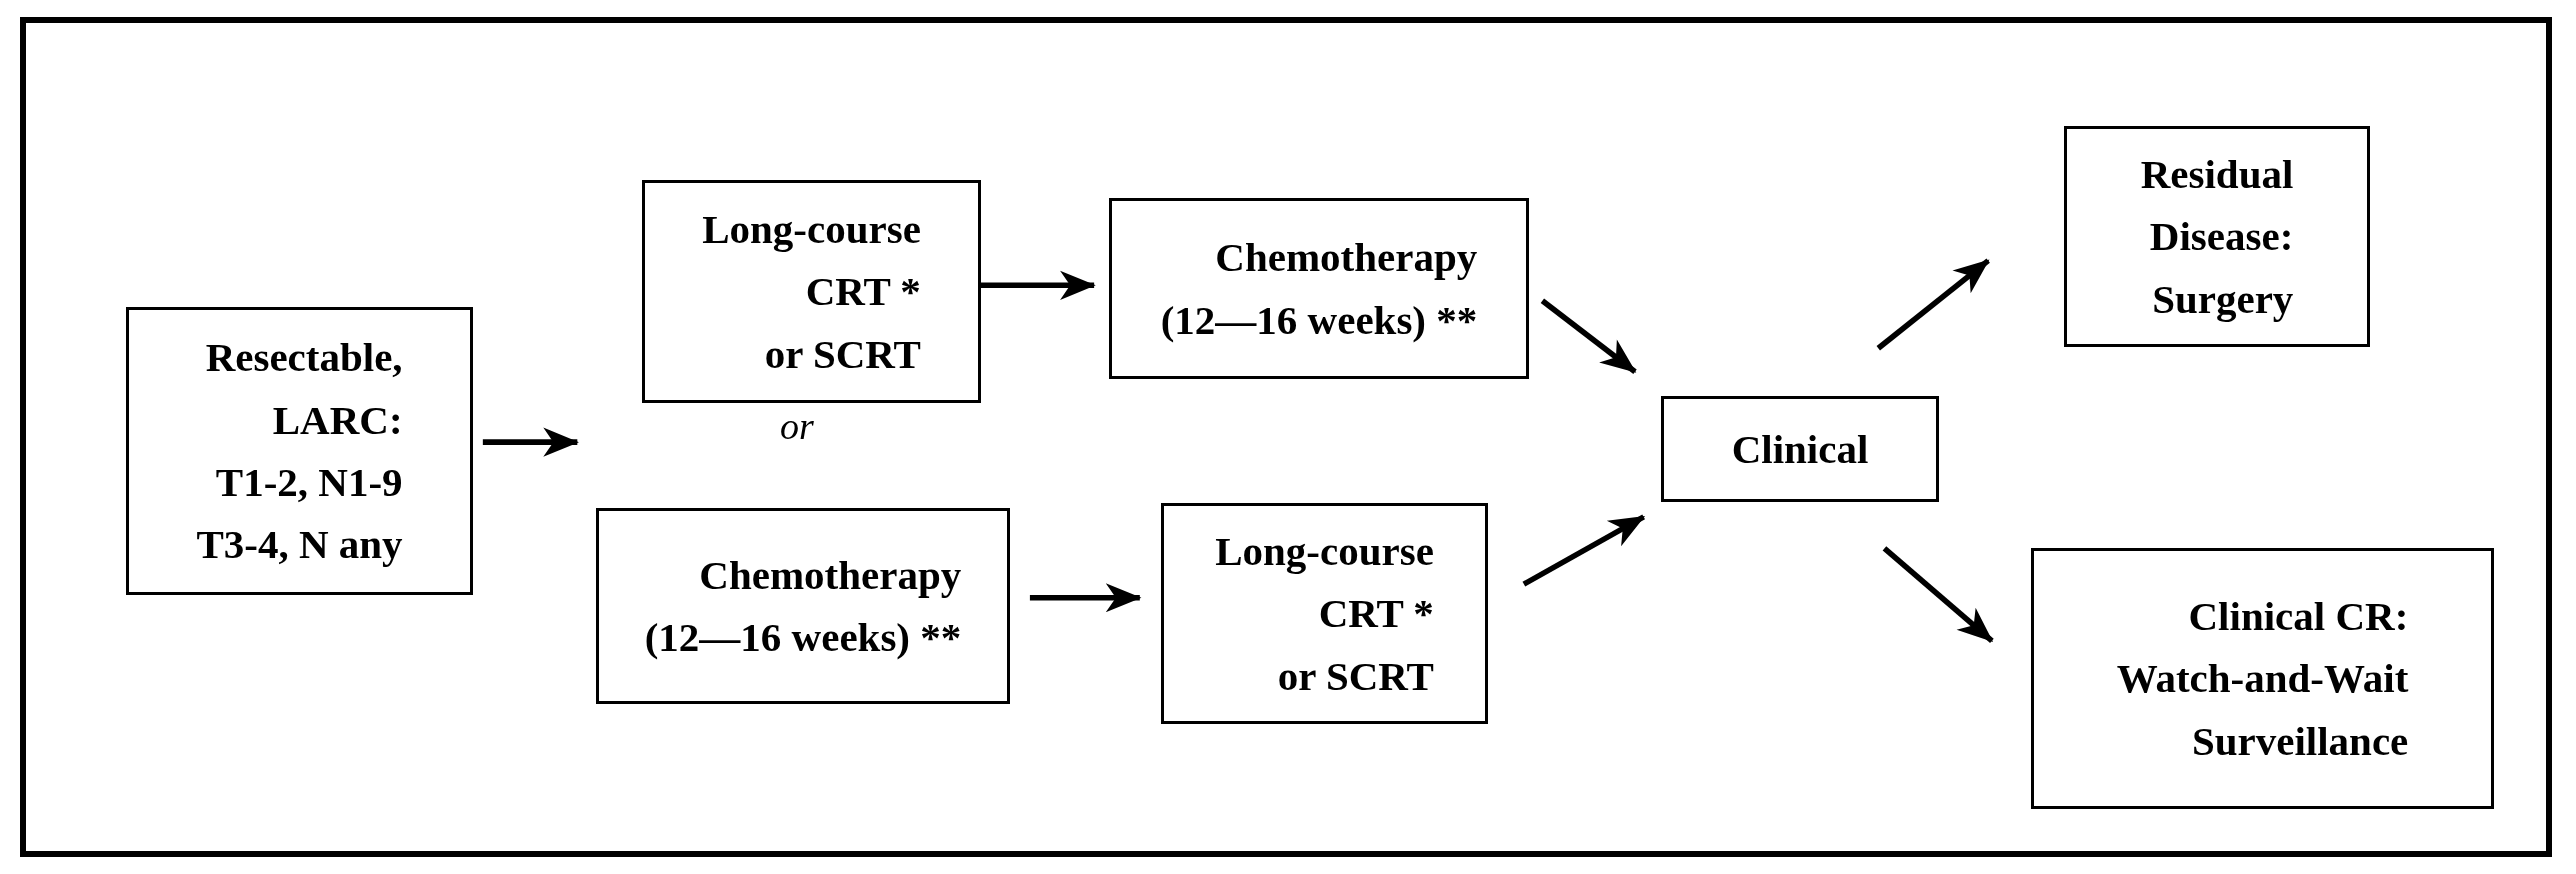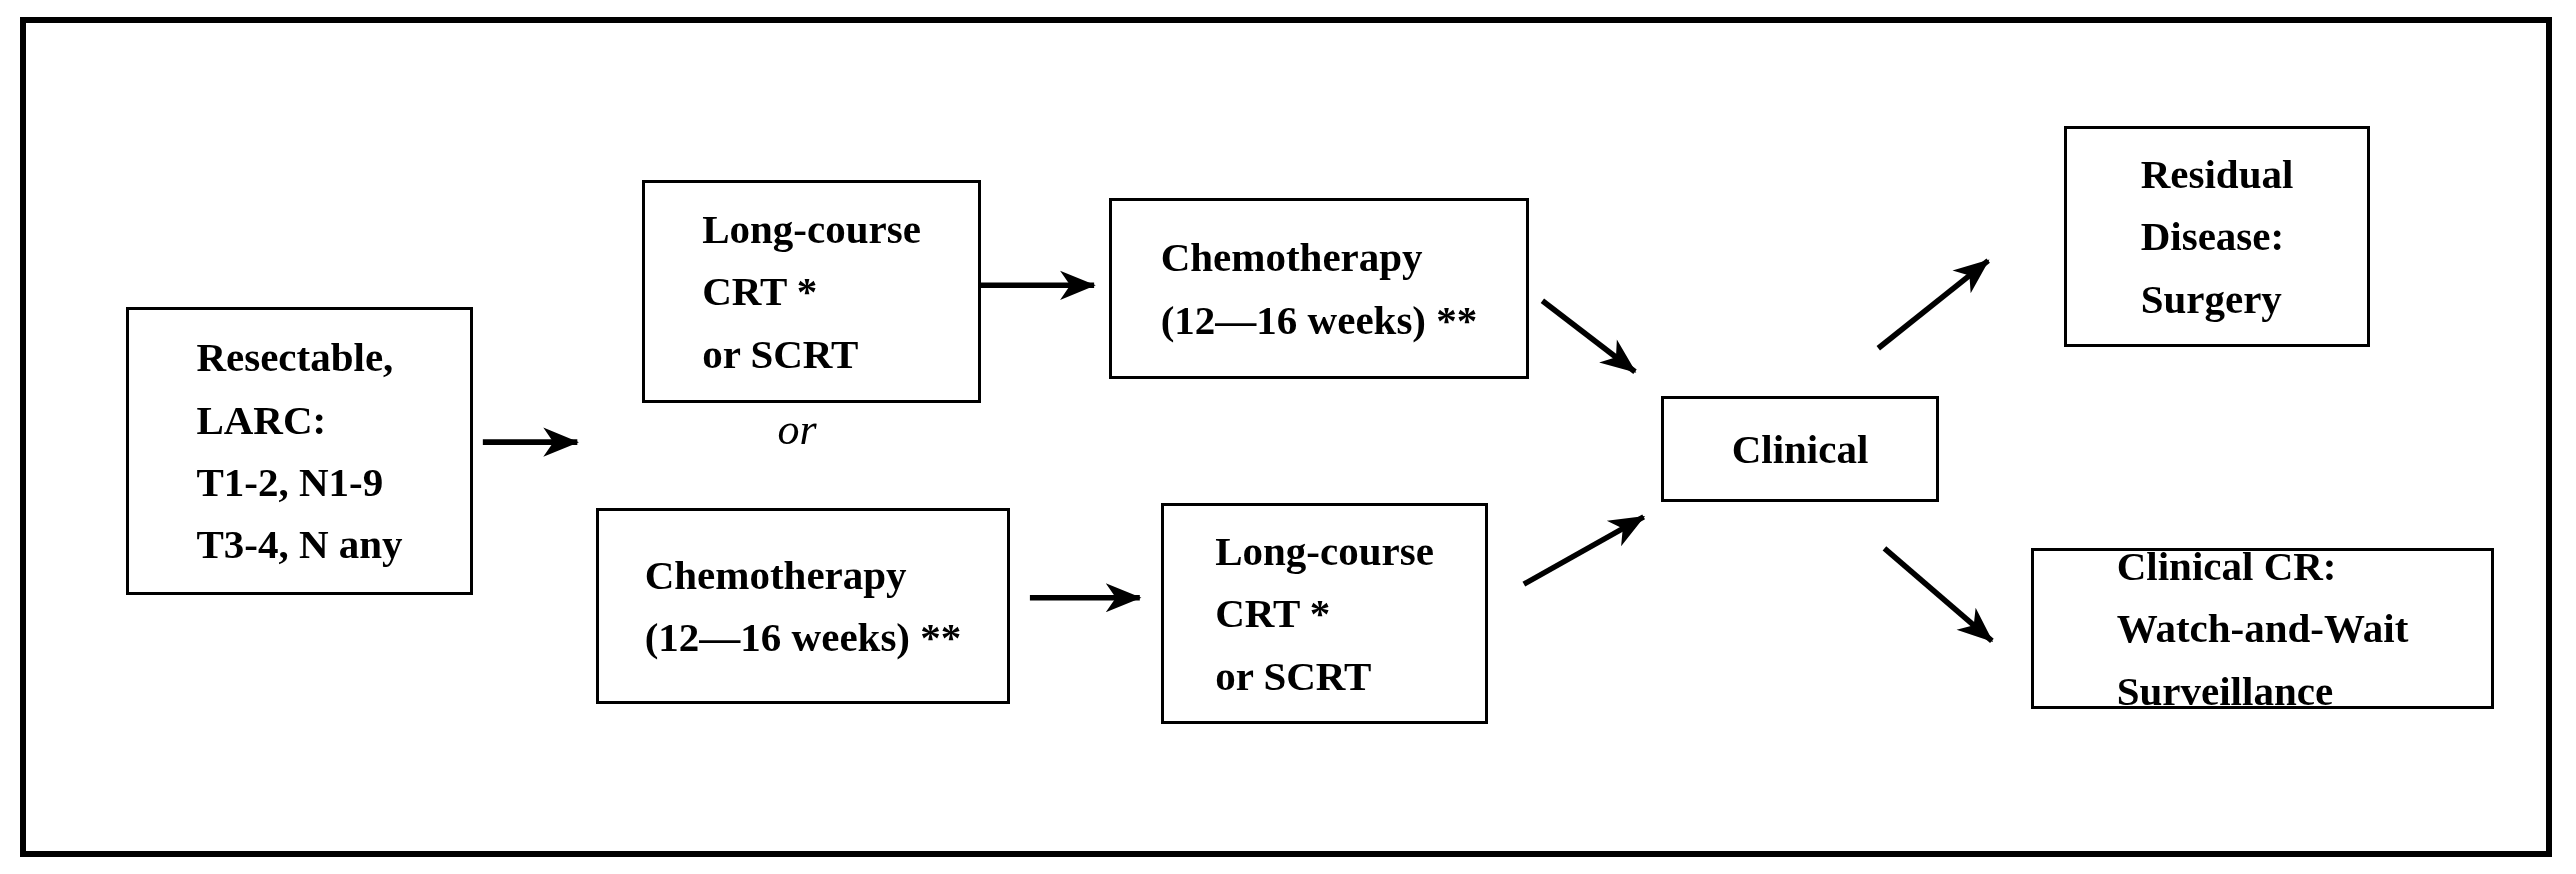--- a/index.html
+++ b/index.html
@@ -27,37 +27,37 @@
     box-sizing:border-box;
   }
   .node{
     position:absolute;
     border:3.7px solid var(--ink);
     background:var(--paper);
     box-sizing:border-box;
     display:flex;
     align-items:center;
     justify-content:center;
-    text-align:left;
+    text-align:right;
   }
   .node-text{
     white-space:pre-line;
     font-weight:bold;
     color:var(--ink);
     font-size:41px;
     line-height:1.52;
     padding:0 6.2px;
   }
   .or-label{
     position:absolute;
     left:729px; top:404px;
     width:136px;
     text-align:center;
     font-style:italic;
-    font-size:44px;
+    font-size:38px;
     color:var(--ink);
   }
   svg.arrows{
     position:absolute;
     left:0; top:0;
     width:2576px;
     height:875px;
     pointer-events:none;
   }
 </style>
@@ -100,21 +100,21 @@
 <div class="node" style="left:1661px;top:396px;width:278px;height:106px">
   <div class="node-text">Clinical</div>
 </div>
 
 <div class="node" style="left:2064px;top:126px;width:306px;height:221px">
   <div class="node-text">Residual
 Disease:
 Surgery</div>
 </div>
 
-<div class="node" style="left:2031px;top:548px;width:463px;height:161px">
+<div class="node" style="left:2031px;top:548px;width:463px;height:261px">
   <div class="node-text">Clinical CR:
 Watch-and-Wait
 Surveillance</div>
 </div>
 
 <svg class="arrows" viewBox="0 0 4172 1417">
   <defs>
     <marker id="ah" viewBox="0 0 12 10" refX="11" refY="5" markerWidth="7" markerHeight="6" orient="auto">
       <path d="M0.5,0.5 L11.5,5 L0.5,9.5 L3.6,5 Z" fill="#000000"></path>
     </marker>

